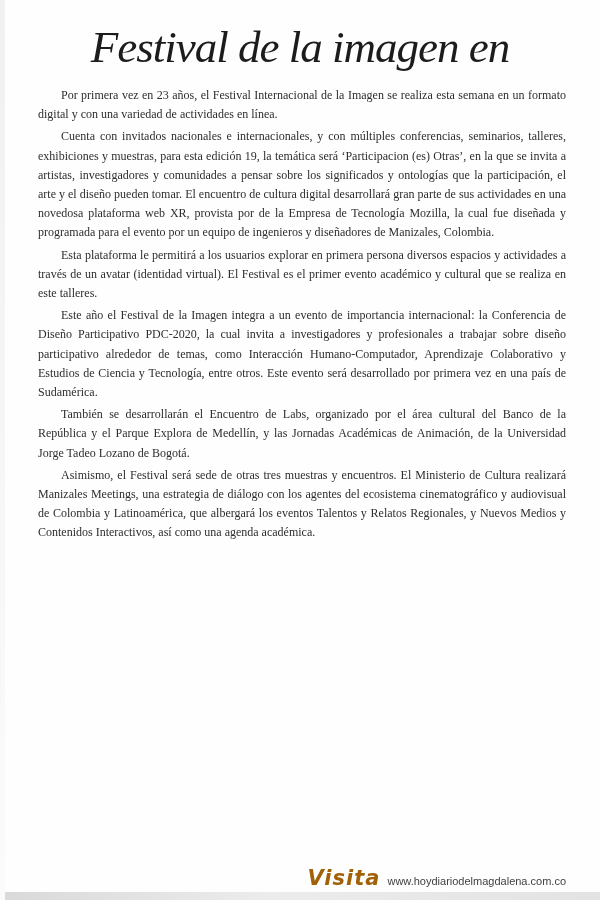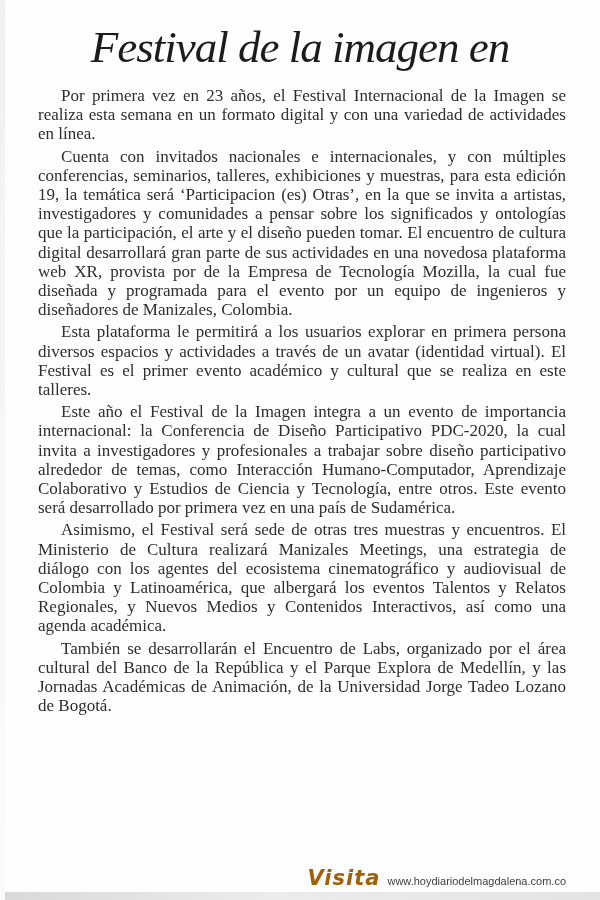--- a/index.html
+++ b/index.html
@@ -22,21 +22,21 @@
     font-weight: normal;
     font-size: 45px;
     line-height: 51px;
     letter-spacing: -1px;
     color: #1c1c1c;
   }
   .headline .line { display: block; }
   .body-text {
     margin: 0 34px 0 38px;
     font-family: "Liberation Serif", serif;
-    font-size: 17px;
+    font-size: 12px;
     line-height: 19.2px;
     color: #2d2d2d;
     text-align: justify;
     hyphens: auto;
     -webkit-hyphens: auto;
   }
   .body-text p {
     margin: 0 0 3px 0;
     text-indent: 23px;
   }
@@ -86,22 +86,22 @@
 
   <h1 class="headline">
     <span class="line">Festival de la imagen en</span>
   </h1>
 
   <div class="body-text">
     <p>Por primera vez en 23 años, el Festival Internacional de la Imagen se realiza esta semana en un formato digital y con una variedad de actividades en línea.</p>
     <p>Cuenta con invitados nacionales e internacionales, y con múltiples conferencias, seminarios, talleres, exhibiciones y muestras, para esta edición 19, la temática será ‘Participacion (es) Otras’, en la que se invita a artistas, investigadores y comunidades a pensar sobre los significados y ontologías que la participación, el arte y el diseño pueden tomar. El encuentro de cultura digital desarrollará gran parte de sus actividades en una novedosa plataforma web XR, provista por de la Empresa de Tecnología Mozilla, la cual fue diseñada y programada para el evento por un equipo de ingenieros y diseñadores de Manizales, Colombia.</p>
     <p>Esta plataforma le permitirá a los usuarios explorar en primera persona diversos espacios y actividades a través de un avatar (identidad virtual). El Festival es el primer evento académico y cultural que se realiza en este talleres.</p>
     <p>Este año el Festival de la Imagen integra a un evento de importancia internacional: la Conferencia de Diseño Participativo PDC-2020, la cual invita a investigadores y profesionales a trabajar sobre diseño participativo alrededor de temas, como Interacción Humano-Computador, Aprendizaje Colaborativo y Estudios de Ciencia y Tecnología, entre otros. Este evento será desarrollado por primera vez en una país de Sudamérica.</p>
+    <p>También se desarrollarán el Encuentro de Labs, organizado por el área cultural del Banco de la República y el Parque Explora de Medellín, y las Jornadas Académicas de Animación, de la Universidad Jorge Tadeo Lozano de Bogotá.</p>
     <p>Asimismo, el Festival será sede de otras tres muestras y encuentros. El Ministerio de Cultura realizará Manizales Meetings, una estrategia de diálogo con los agentes del ecosistema cinematográfico y audiovisual de Colombia y Latinoamérica, que albergará los eventos Talentos y Relatos Regionales, y Nuevos Medios y Contenidos Interactivos, así como una agenda académica.</p>
-    <p>También se desarrollarán el Encuentro de Labs, organizado por el área cultural del Banco de la República y el Parque Explora de Medellín, y las Jornadas Académicas de Animación, de la Universidad Jorge Tadeo Lozano de Bogotá.</p>
   </div>
 
   <div class="footer">
     <span class="visita">Visita</span>
     <span class="site-url">www.hoydiariodelmagdalena.com.co</span>
   </div>
 
   <div class="bottom-strip"></div>
   <div class="left-strip"></div>
 

